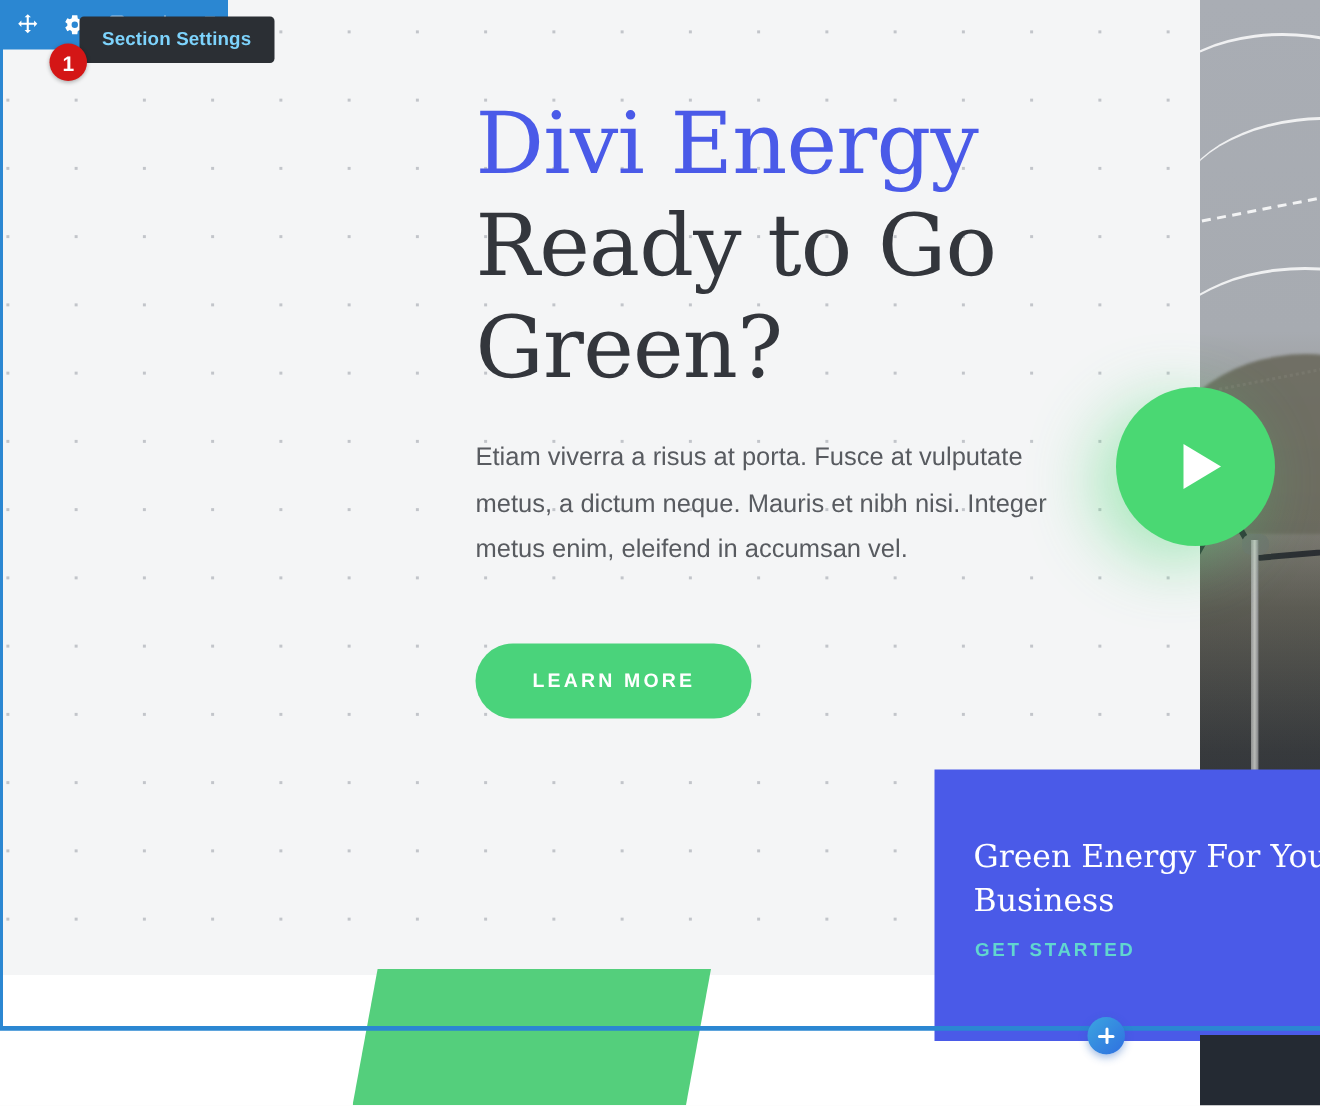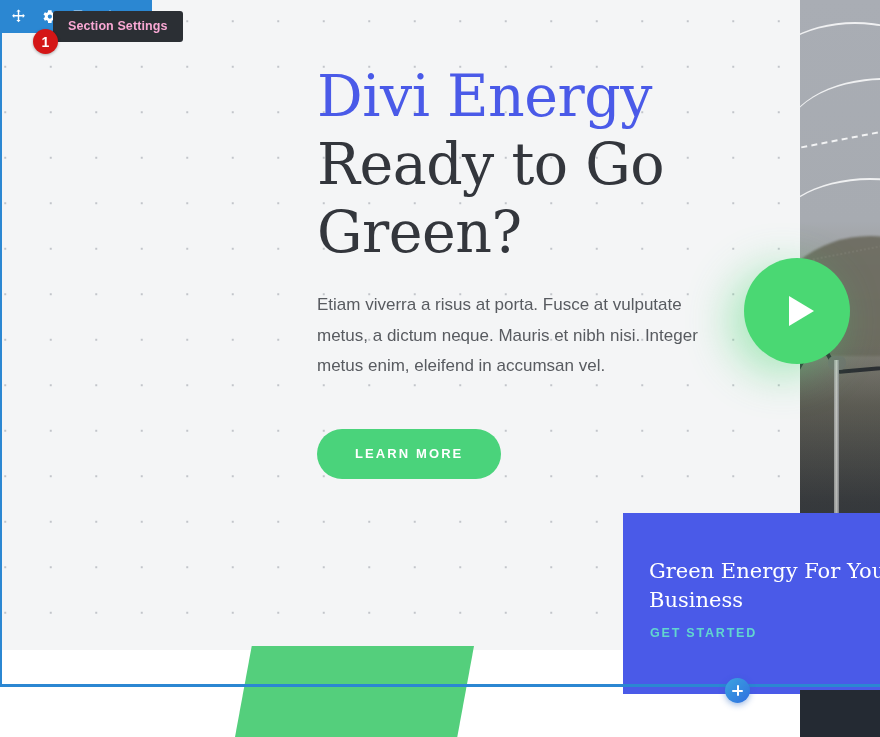--- a/index.html
+++ b/index.html
@@ -300,21 +300,21 @@
     cursor: pointer;
   }
   .tb-icon svg { display: block; }
   .tb-icon.dim { opacity: .55; }
 
   .tooltip {
     position: absolute;
     left: 53px;
     top: 11px;
     background: #2b2f34;
-    color: #f9a8d4;
+    color: #7dd3fc;
     font-family: "Liberation Sans", sans-serif;
     font-size: 12.5px;
     font-weight: bold;
     padding: 8px 15px 9px 15px;
     border-radius: 3px;
     white-space: nowrap;
     letter-spacing: .1px;
   }
 
   .count-badge {

